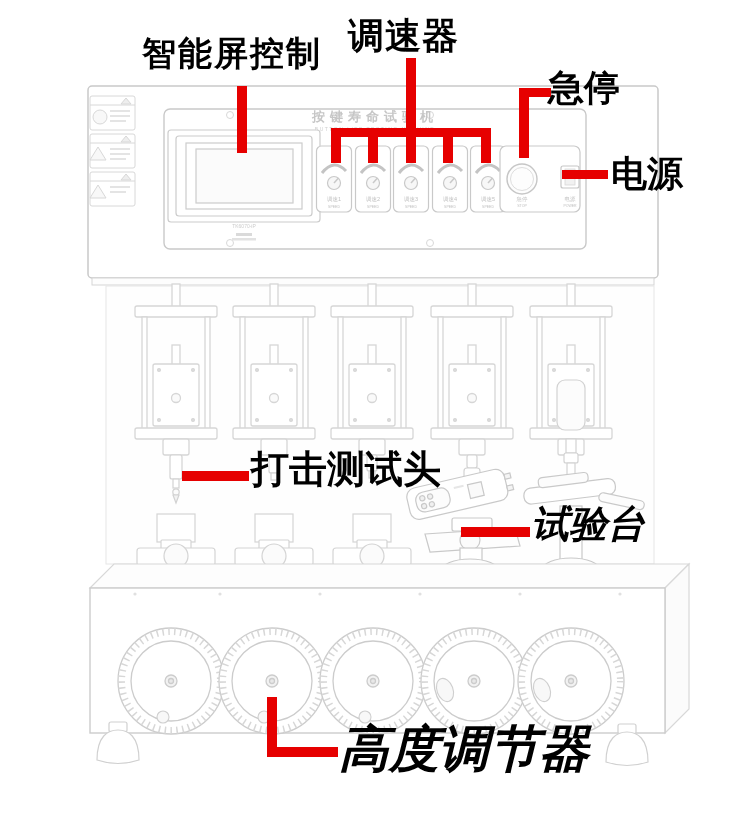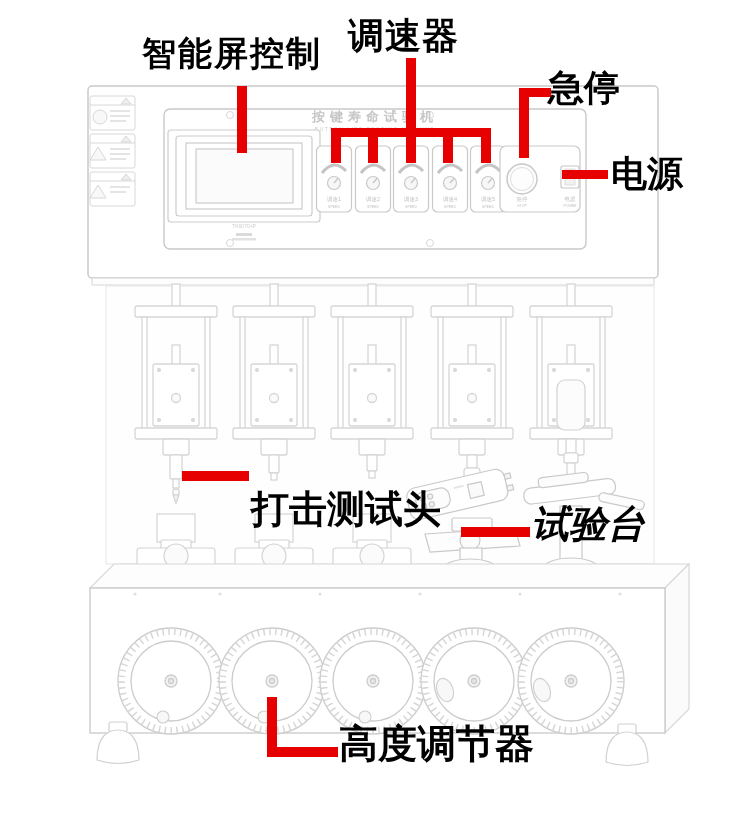--- a/index.html
+++ b/index.html
@@ -6,23 +6,23 @@
   #stage{position:relative;width:750px;height:823px;background:#ffffff;overflow:hidden;
          font-family:"Liberation Sans","DejaVu Sans",sans-serif;}
   #lineart{position:absolute;left:0;top:0;}
   .red{position:absolute;background:#e60000;}
   .label{position:absolute;font-weight:bold;color:#000;white-space:nowrap;line-height:1;
          font-family:"Liberation Sans","DejaVu Sans",sans-serif;}
   .lbl-zn{left:142px;top:36px;font-size:34px;letter-spacing:2px;}
   .lbl-ts{left:348px;top:18px;font-size:36px;letter-spacing:1px;}
   .lbl-jt{left:548px;top:70px;font-size:36px;}
   .lbl-dy{left:611px;top:156px;font-size:36px;}
-  .lbl-dj{left:251px;top:450px;font-size:38px;margin-top:40px;}
+  .lbl-dj{left:251px;top:450px;font-size:38px;}
   .lbl-sy{left:531px;top:505px;font-size:38px;font-style:italic;}
-  .lbl-gd{left:339px;top:724px;font-size:39px;}
+  .lbl-gd{left:339px;top:724px;font-size:50px;font-style:italic;}
   svg text{font-family:"Liberation Sans","DejaVu Sans",sans-serif;}
 </style>
 </head>
 <body>
 
 <div id="stage">
 
   <svg id="lineart" width="750" height="823" viewBox="0 0 750 823">
     <defs>
 

